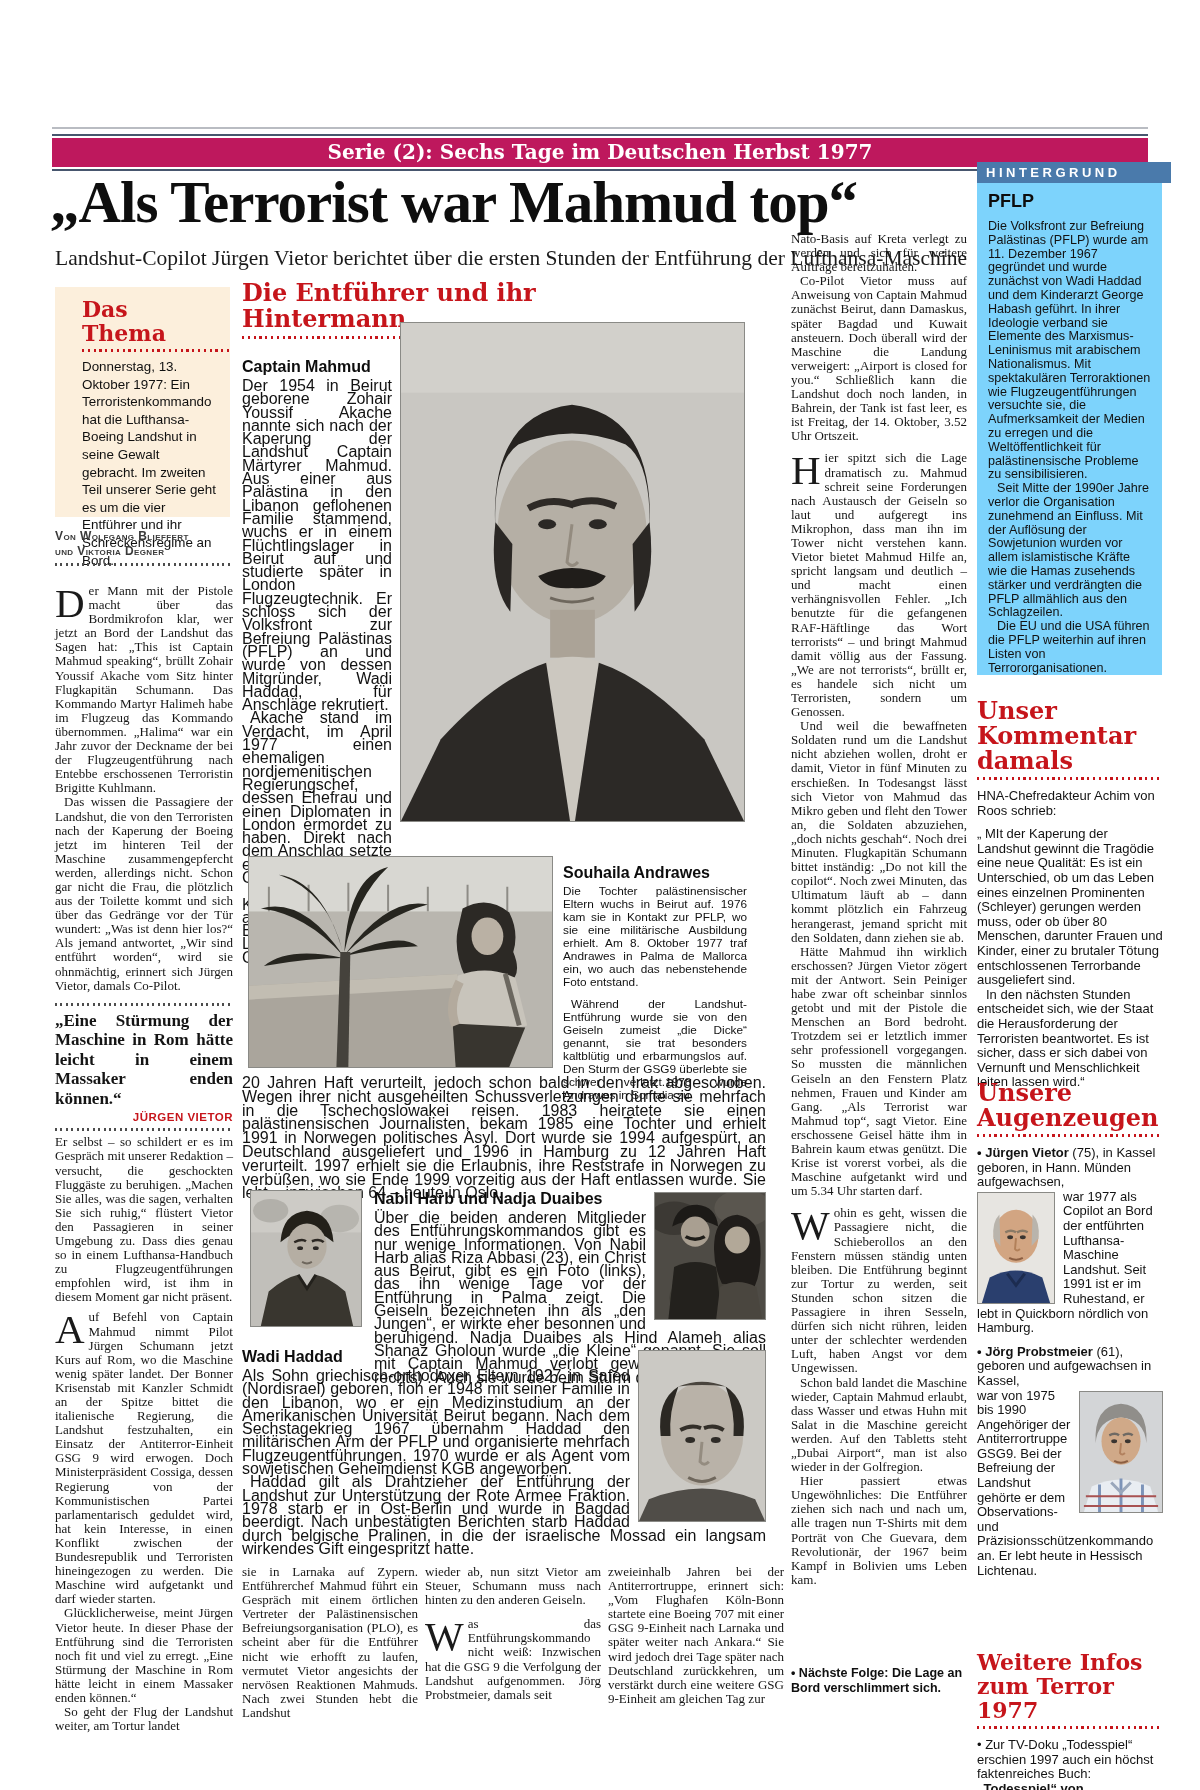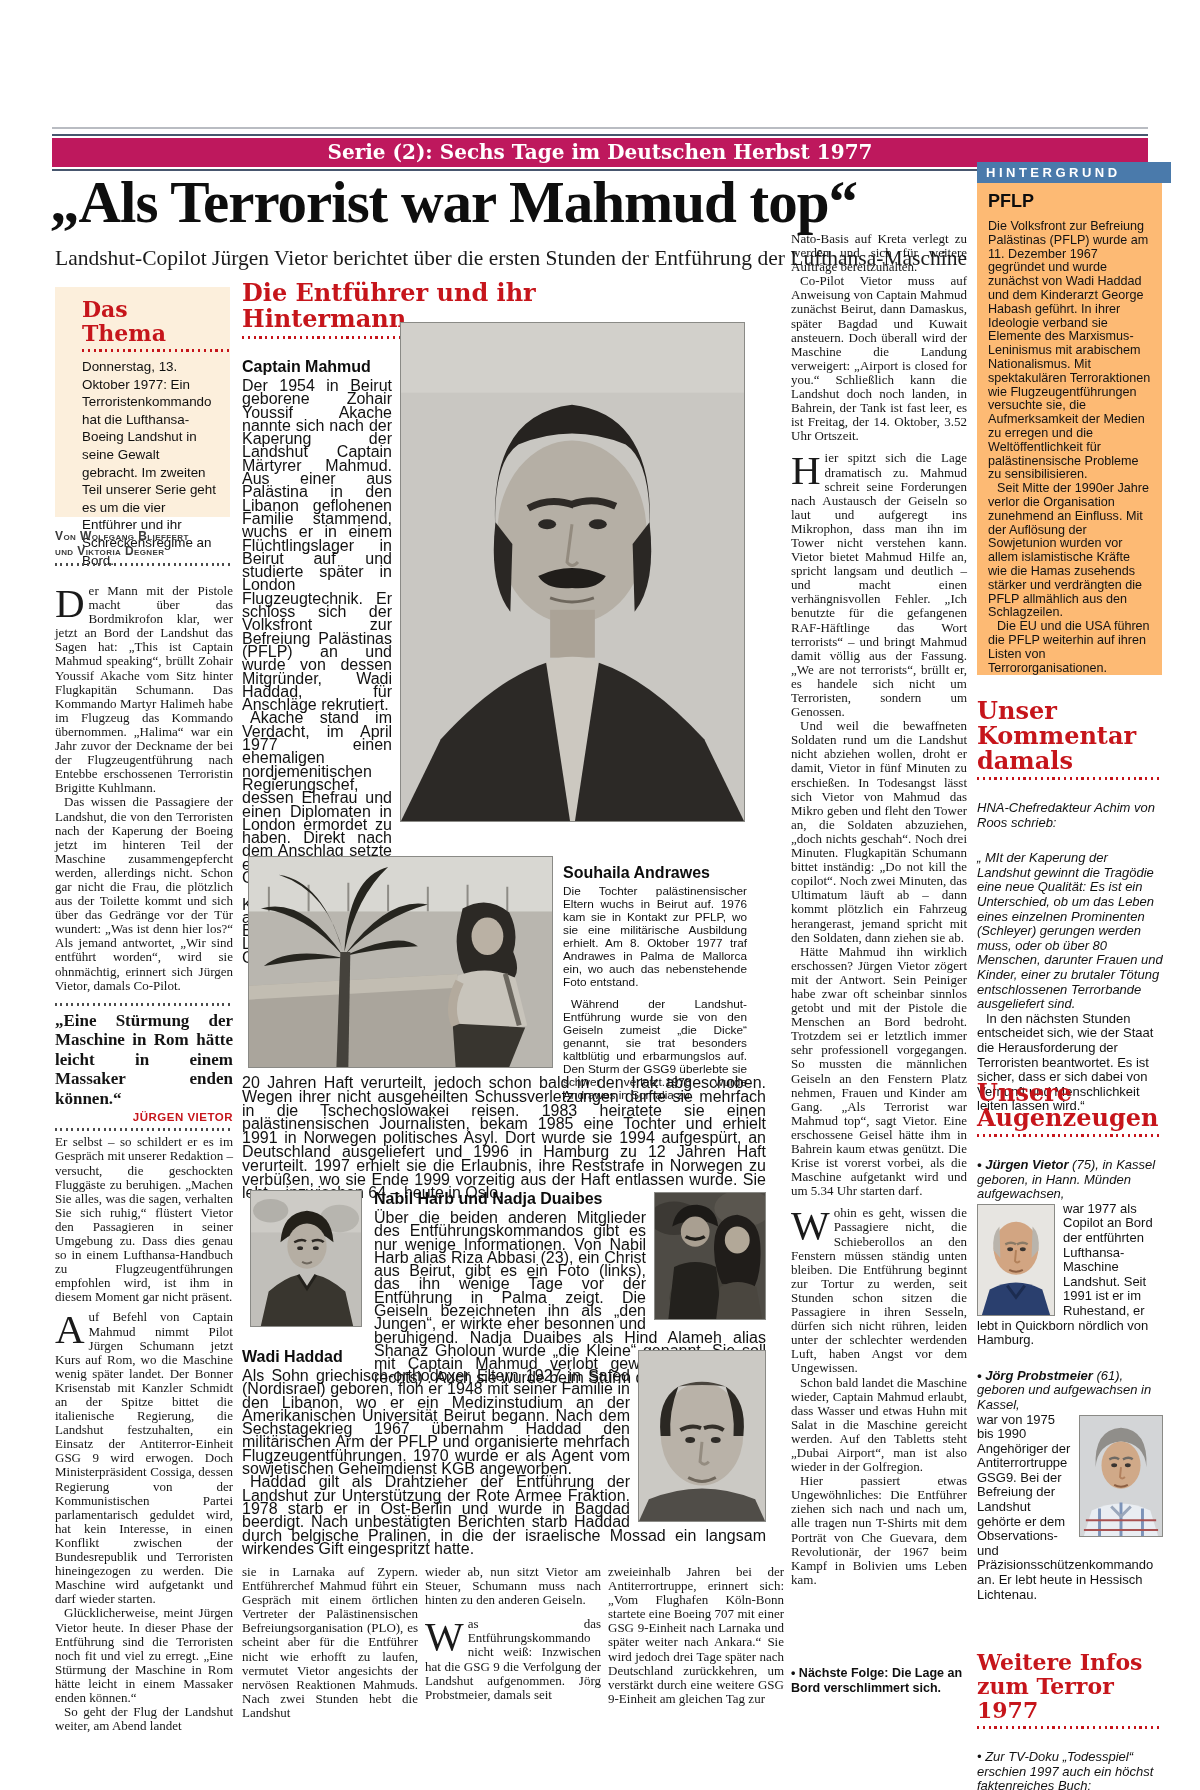--- a/index.html
+++ b/index.html
@@ -47,27 +47,27 @@
   
   .feat-head { font-size:24px; line-height:26px; }
   .photo { box-sizing:border-box; border:1px solid #8a8a86; background:#c6c4bf; }
   .photo svg { display:block; width:100%; height:100%; }
   .floatR { float:right; margin:2px 0 4px 8px; }
   .floatL { float:left; margin:2px 8px 2px 0; }
 
   
   .hg-banner { background:#4a7aab; color:#fff; font-family:"Liberation Sans", sans-serif; font-weight:bold;
                font-size:13px; line-height:21px; letter-spacing:3.5px; padding-left:9px; height:21px; }
-  .pflp { background:#fdba74; padding:8px 11px; box-sizing:border-box; }
+  .pflp { background:#7dd3fc; padding:8px 11px; box-sizing:border-box; }
   .pflp .ttl { font-family:"Liberation Sans", sans-serif; font-weight:bold; font-size:18px; margin:0 0 8px 0; color:#0d0d0d; }
   .pflp p { margin:0; font-family:"Liberation Sans", sans-serif; font-size:12.6px; line-height:13.8px; color:#121212; }
   .pflp p.ind { text-indent:9px; }
   .side .redhead { font-size:24px; line-height:25px; }
   .side p { margin:0; font-family:"Liberation Sans", sans-serif; font-size:13px; line-height:14.6px; color:#121212; }
-  .side p.gap { margin-top:21px;font-style:italic; }
+  .side p.gap { margin-top:9px; }
   .side b { font-weight:bold; }
   .weit .redhead { font-size:22px; line-height:24px; }
 
   .nextfolge { font-family:"Liberation Sans", sans-serif; font-weight:bold; font-size:12.5px; line-height:15px; color:#0f0f0f; }
 </style>
 </head>
 <body>
 
 <div class="page">
 
@@ -98,21 +98,21 @@
     <p class="ind">Das wissen die Passagiere der Landshut, die von den Terroristen nach der Kaperung der Boeing jetzt im hinteren Teil der Maschine zusammengepfercht werden, allerdings nicht. Schon gar nicht die Frau, die plötzlich aus der Toilette kommt und sich über das Gedränge vor der Tür wundert: „Was ist denn hier los?“ Als jemand antwortet, „Wir sind entführt worden“, wird sie ohnmächtig, erinnert sich Jürgen Vietor, damals Co-Pilot.</p>
     <div class="pullquote">
       <div class="dots gray"></div>
       <p class="qt">„Eine Stürmung der Maschine in Rom hätte leicht in einem Massaker enden können.“</p>
       <p class="attr">Jürgen Vietor</p>
       <div class="dots gray"></div>
     </div>
     <p>Er selbst – so schildert er es im Gespräch mit unserer Redaktion – versucht, die geschockten Fluggäste zu beruhigen. „Machen Sie alles, was die sagen, verhalten Sie sich ruhig,“ flüstert Vietor den Passagieren in seiner Umgebung zu. Dass dies genau so in einem Lufthansa-Handbuch zu Flugzeugentführungen empfohlen wird, ist ihm in diesem Moment gar nicht präsent.</p>
     <p style="margin-top:6px;"><span class="dc">A</span><span>uf Befehl von Captain Mahmud nimmt Pilot Jürgen Schumann jetzt Kurs auf Rom, wo die Maschine wenig später landet. Der Bonner Krisenstab mit Kanzler Schmidt an der Spitze bittet die italienische Regierung, die Landshut festzuhalten, ein Einsatz der Antiterror-Einheit GSG 9 wird erwogen. Doch Ministerpräsident Cossiga, dessen Regierung von der Kommunistischen Partei parlamentarisch geduldet wird, hat kein Interesse, in einen Konflikt zwischen der Bundesrepublik und Terroristen hineingezogen zu werden. Die Maschine wird aufgetankt und darf wieder starten.</span></p>
     <p class="ind">Glücklicherweise, meint Jürgen Vietor heute. In dieser Phase der Entführung sind die Terroristen noch fit und viel zu erregt. „Eine Stürmung der Maschine in Rom hätte leicht in einem Massaker enden können.“</p>
-    <p class="ind">So geht der Flug der Landshut weiter, am Abend landet</p>
+    <p class="ind">So geht der Flug der Landshut weiter, am Tortur landet</p>
   </div>
 
   <div class="abs" style="left:242px; top:280px; width:400px;">
     <div class="redhead feat-head">Die Entführer und ihr Hintermann</div>
     <div class="dots" style="width:352px;"></div>
   </div>
 
   <div class="abs sanscol" style="left:242px; top:358px; width:150px;">
     <div class="ft">Captain Mahmud</div>
     <p>Der 1954 in Beirut geborene Zohair Youssif Akache nannte sich nach der Kaperung der Landshut Captain Märtyrer Mahmud. Aus einer aus Palästina in den Libanon geflohenen Familie stammend, wuchs er in einem Flüchtlingslager in Beirut auf und studierte später in London Flugzeugtechnik. Er schloss sich der Volksfront zur Befreiung Palästinas (PFLP) an und wurde von dessen Mitgründer, Wadi Haddad, für Anschläge rekrutiert.</p>

